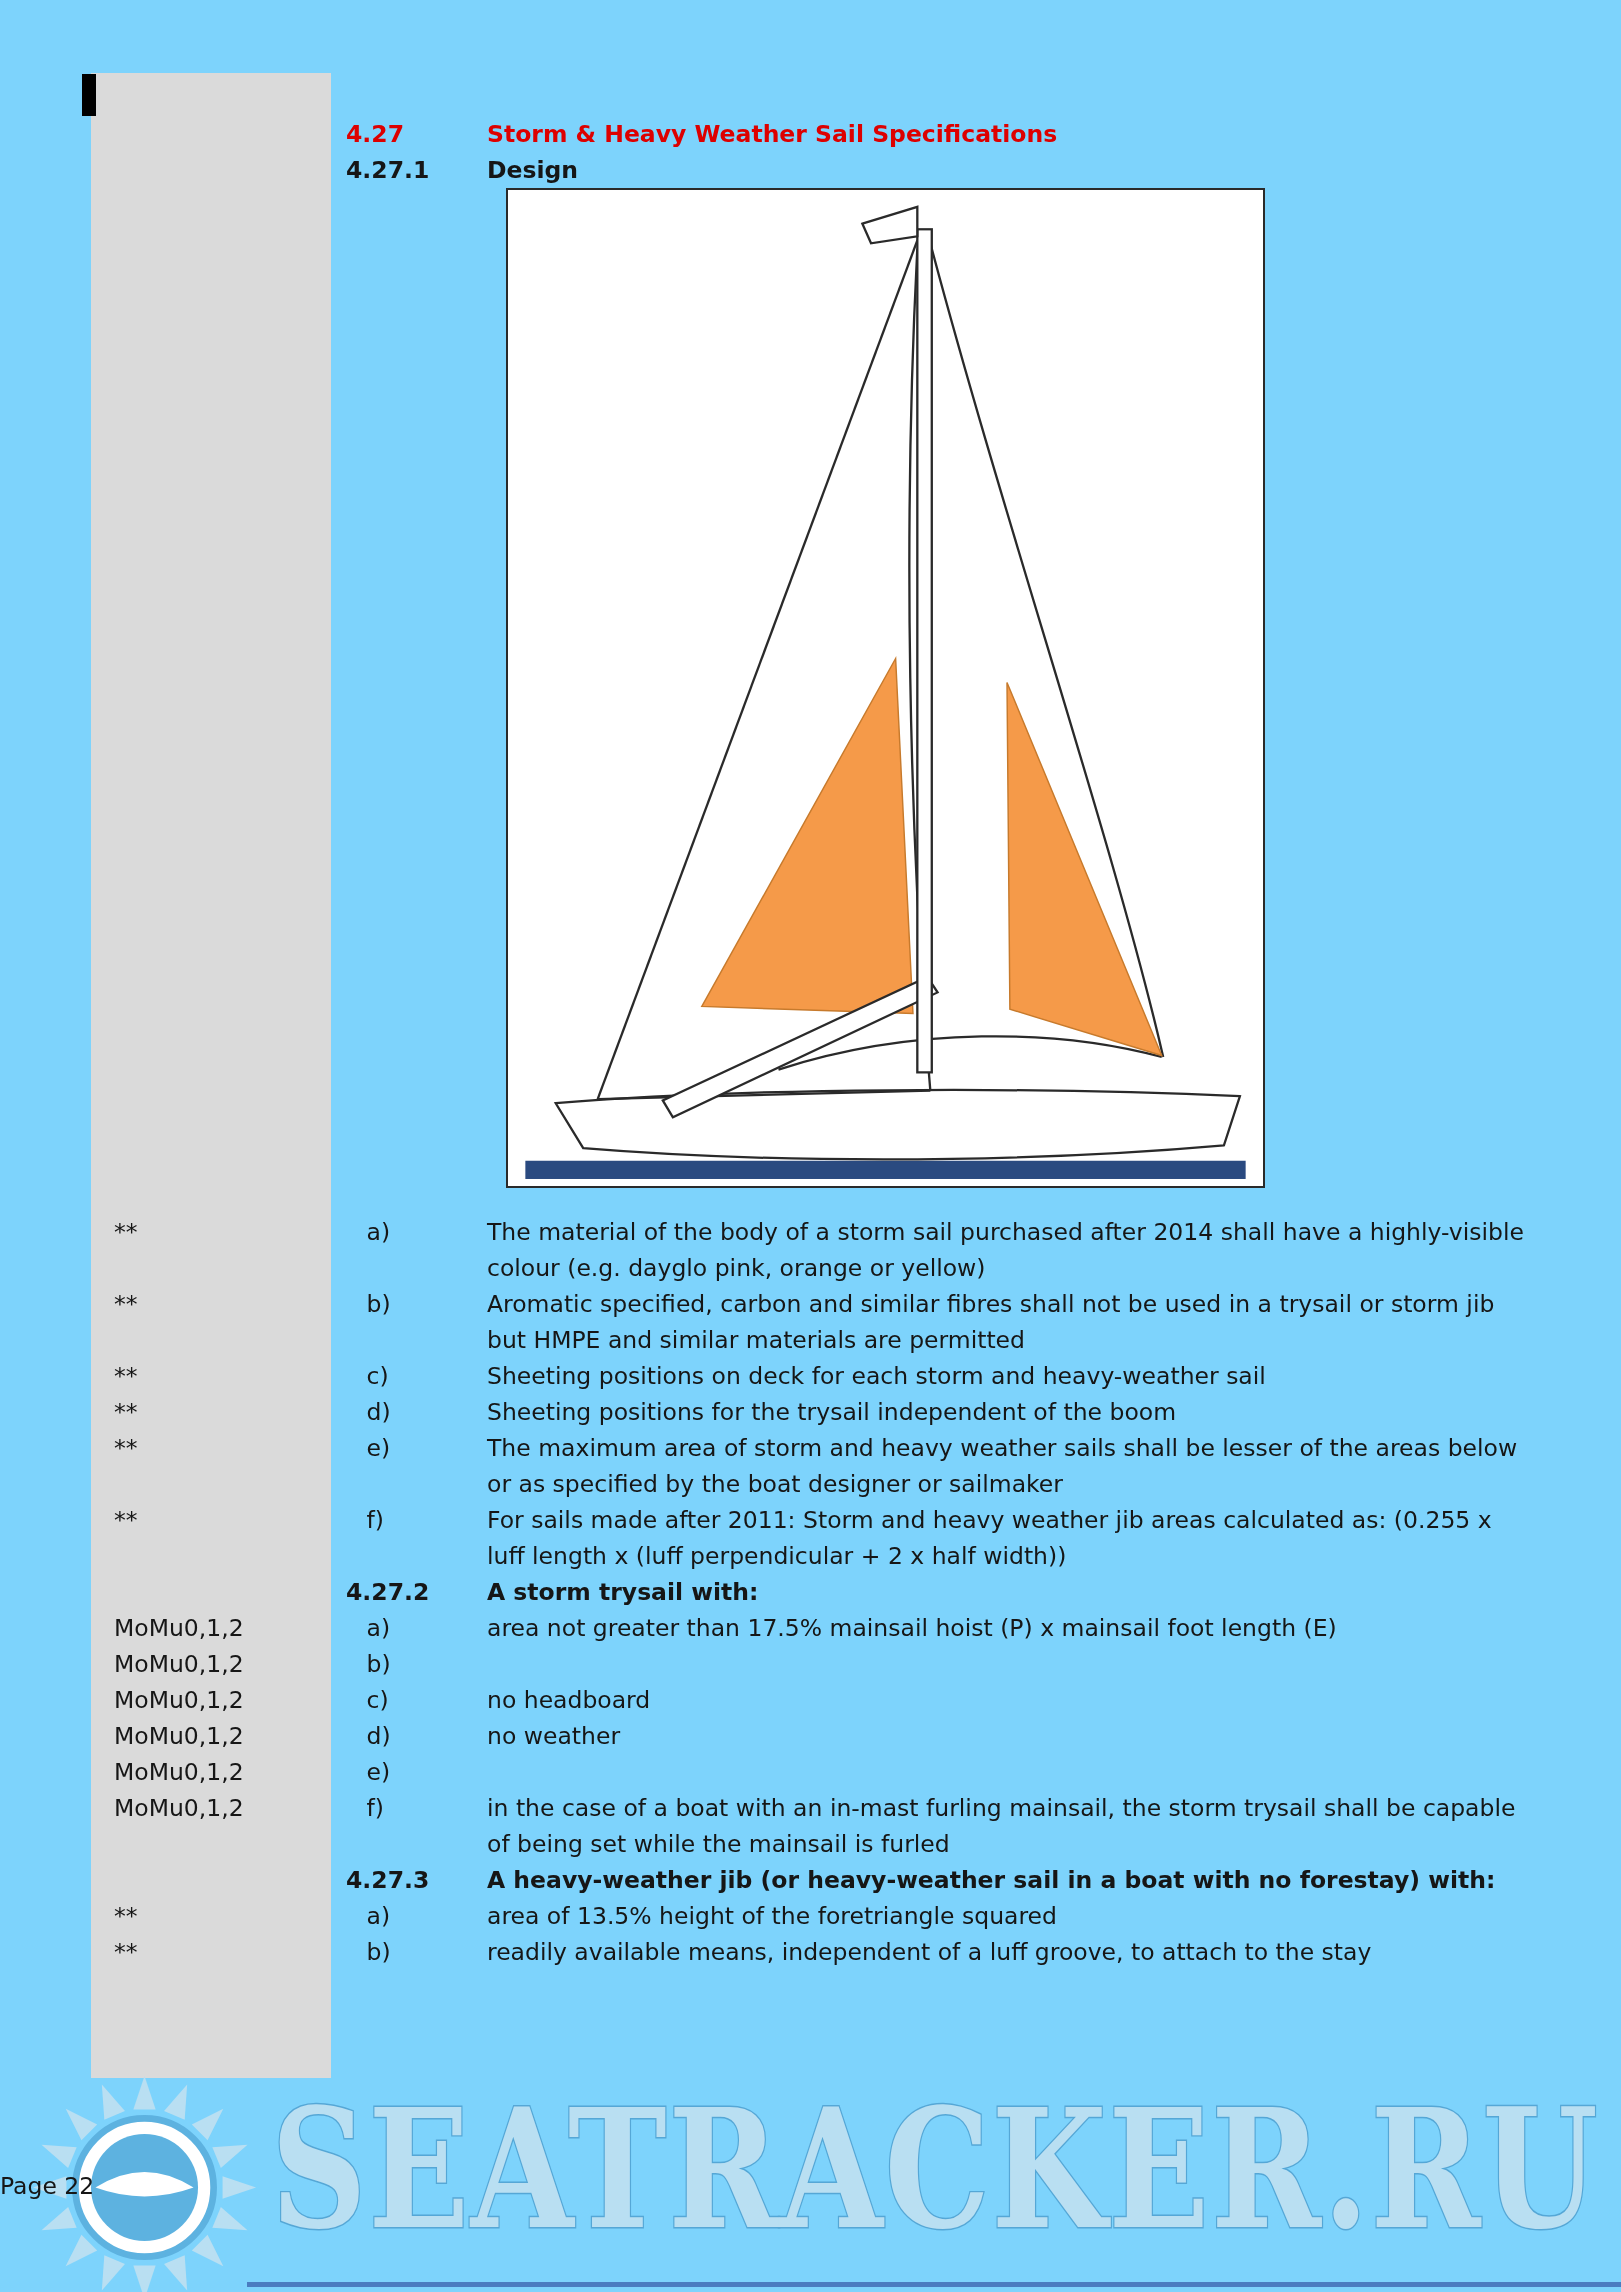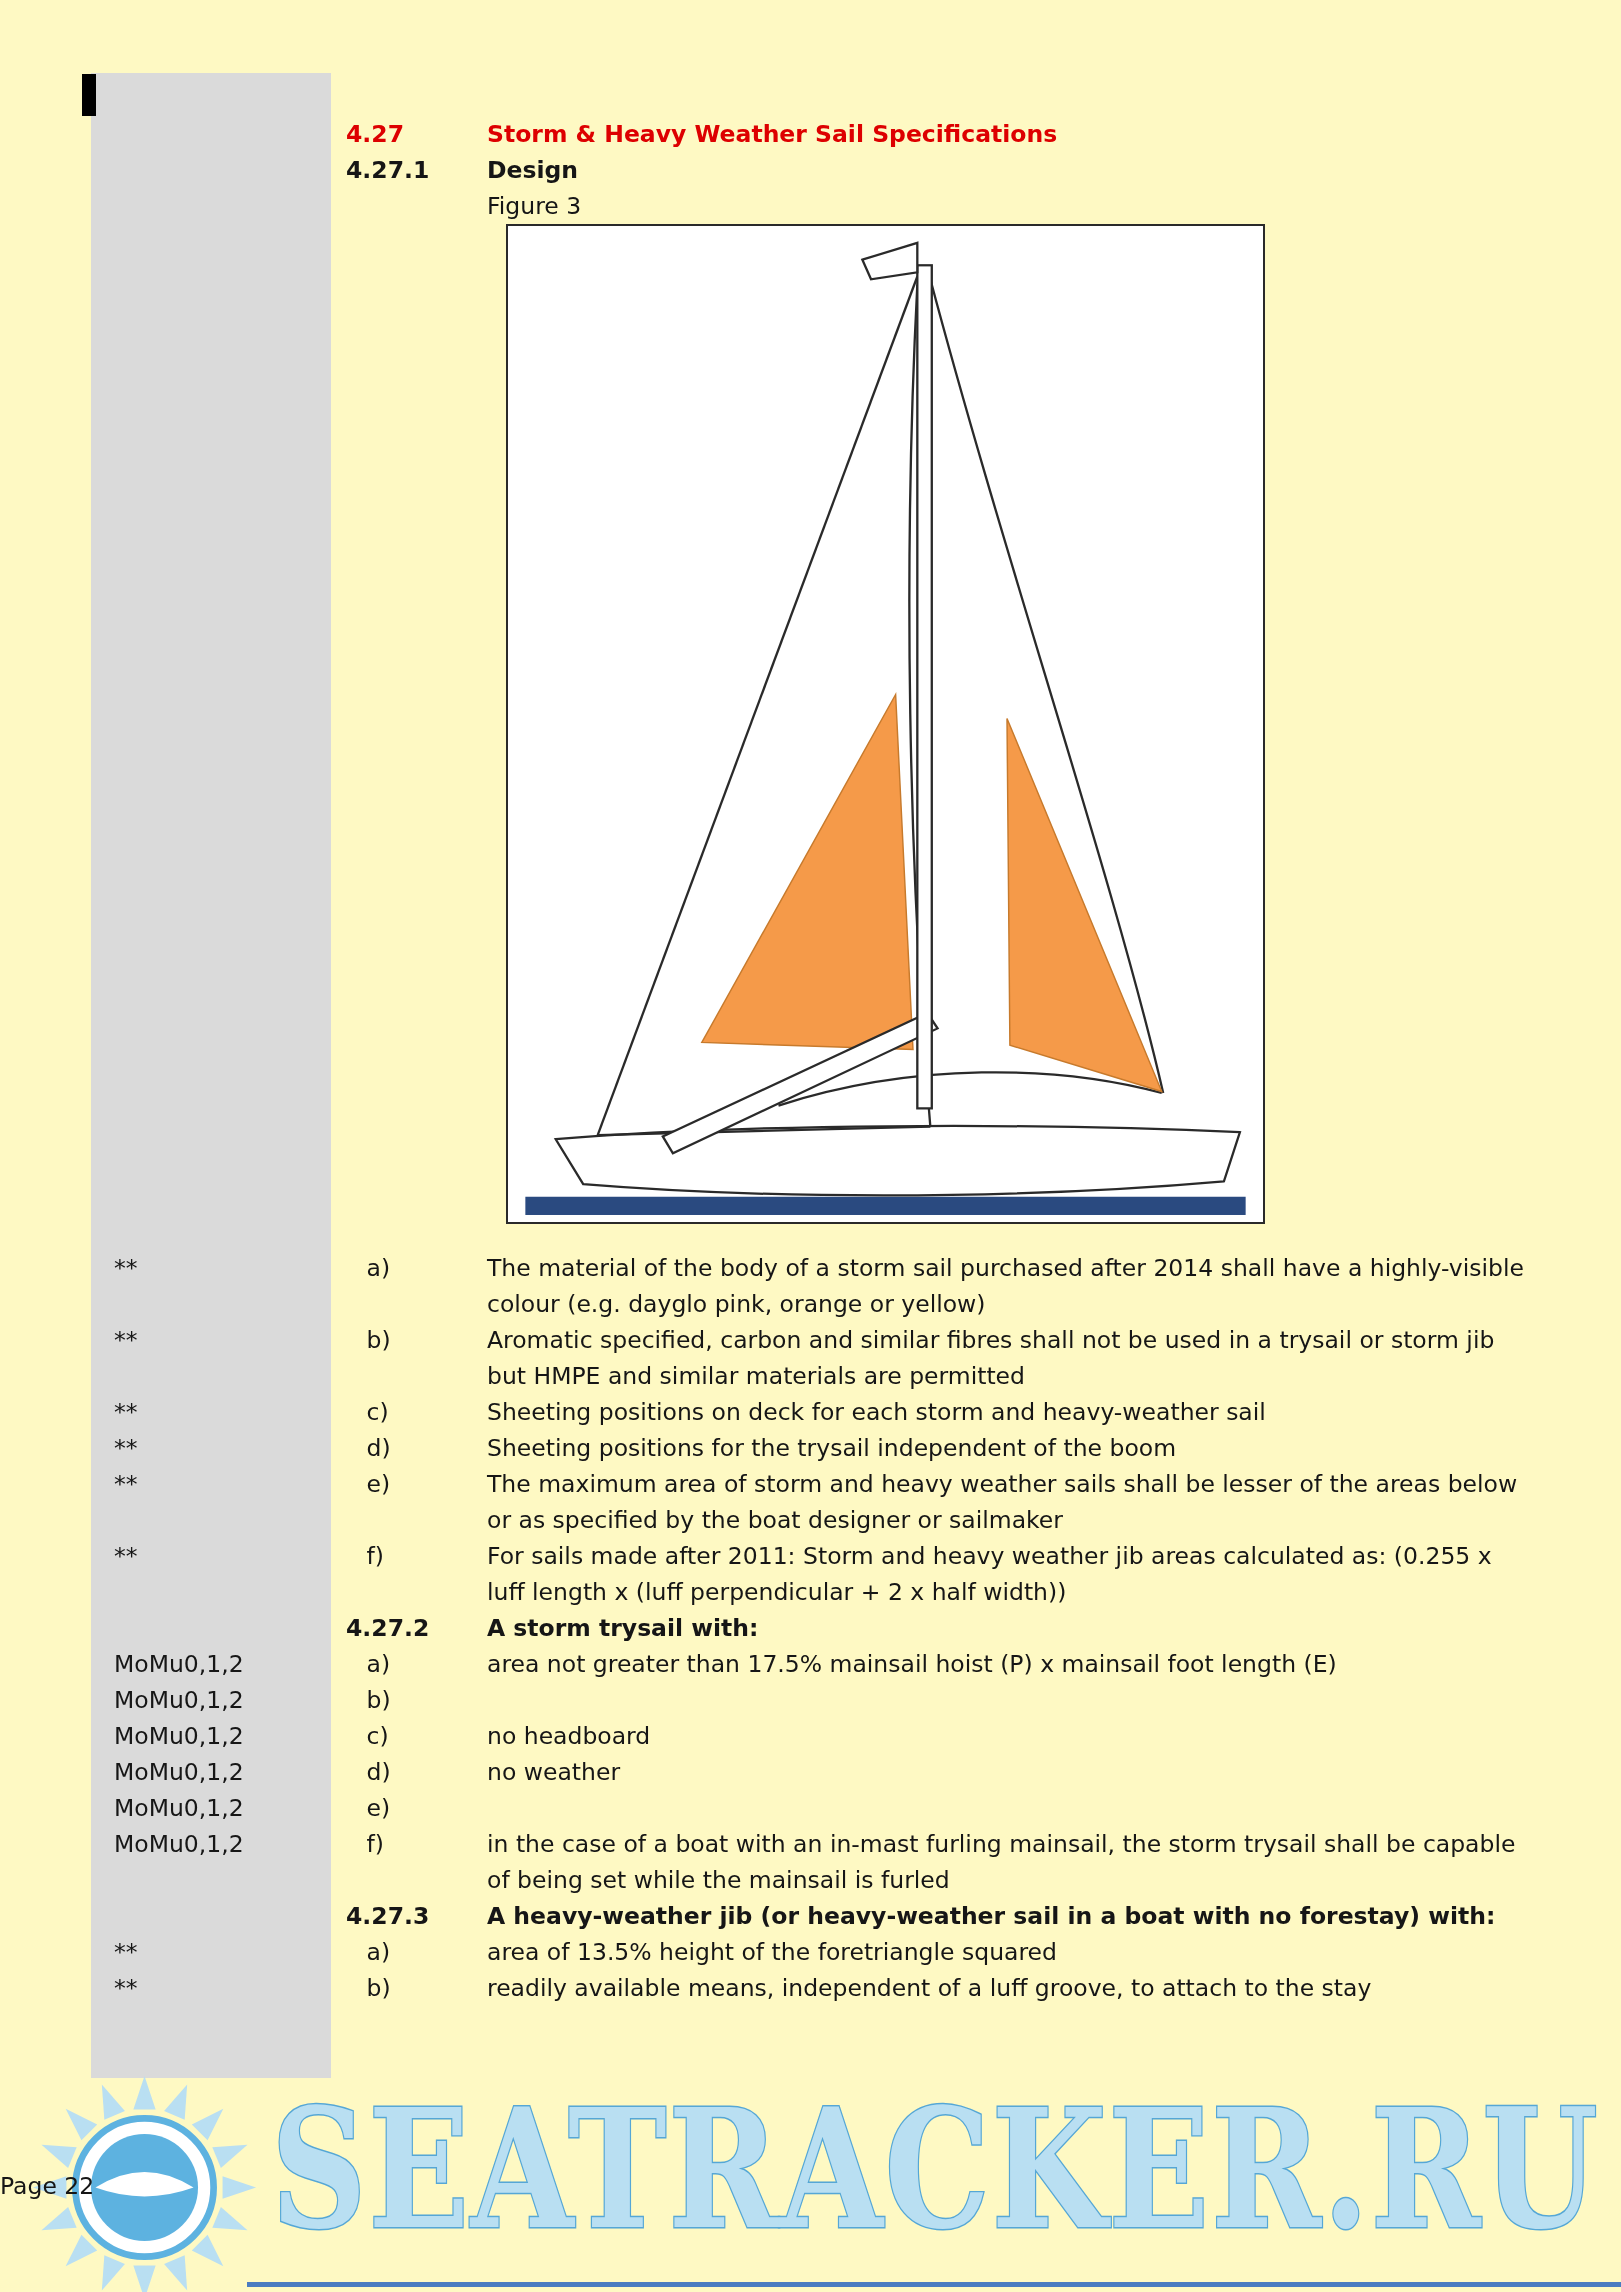--- a/index.html
+++ b/index.html
@@ -1,18 +1,18 @@
 <!DOCTYPE html>
 <html style="--heading-red: #dd0000; --sail-orange: #f59a49; --waterline-navy: #2a4a80; --watermark-blue: #b9dff2; --watermark-stroke: #55a7d6; --sidebar-gray: #dadada; --footer-line-blue: #4a7cc0;"><head>
 <meta charset="utf-8">
 <style>
   * { margin:0; padding:0; box-sizing:border-box; }
   html,body { background:#ffffff; }
   .page {
-    position:relative; width:1621px; height:2293px; background:#fef9c3;
+    position:relative; width:1621px; height:2293px; background:#7dd3fc;
     font-family:"DejaVu Sans","Liberation Sans",sans-serif;
     font-size:23.5px; line-height:36px; color:#161616; overflow:hidden;
   }
   .sidebar-gray { position:absolute; left:91px; top:73px; width:240px; height:2005px; background:var(--sidebar-gray,#dadada); }
   .changebar { position:absolute; left:82px; top:74px; width:13.7px; height:42px; background:#000; }
   .content { position:absolute; left:114px; top:116px; width:1415px; }
   .row { display:grid; grid-template-columns:232px 141px 1fr; }
   .c-flag { white-space:nowrap; }
   .c-num.letter { padding-left:20.6px; }
   .bold { font-weight:bold; }
@@ -54,25 +54,20 @@
       <span class="c-num red bold">4.27</span>
       <span class="c-body red bold">Storm &amp; Heavy Weather Sail Specifications</span>
     </div>
 
     <div class="row">
       <span class="c-flag"></span>
       <span class="c-num bold">4.27.1</span>
       <span class="c-body bold">Design</span>
     </div>
 
-    <div class="row">
-      <span class="c-flag"></span>
-      <span class="c-num"></span>
-      <span class="c-body">Figure 3</span>
-    </div>
 
     <div class="figure-wrap">
       <svg viewBox="0 0 522 710" preserveAspectRatio="none">
 
         <rect class="waterline" x="12" y="692" width="498" height="13"></rect>
 
         <path class="white-part" d="M 33,651 C 160,640 360,639 506,646 L 495,681 C 340,695 170,693 52,683 Z"></path>
 
         <path class="sail-line" d="M 283,36 L 62,648"></path>
 

